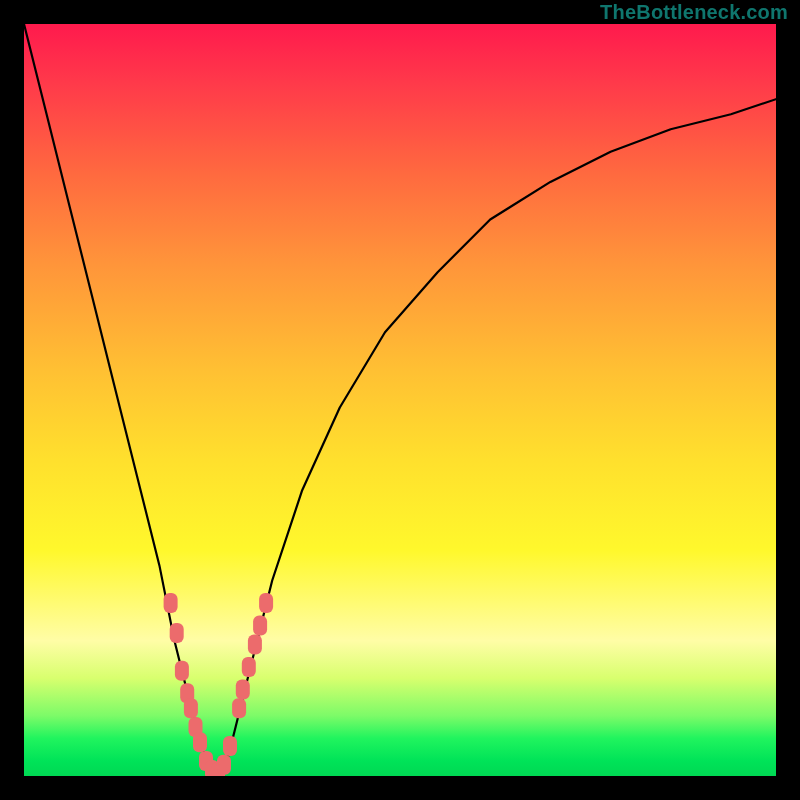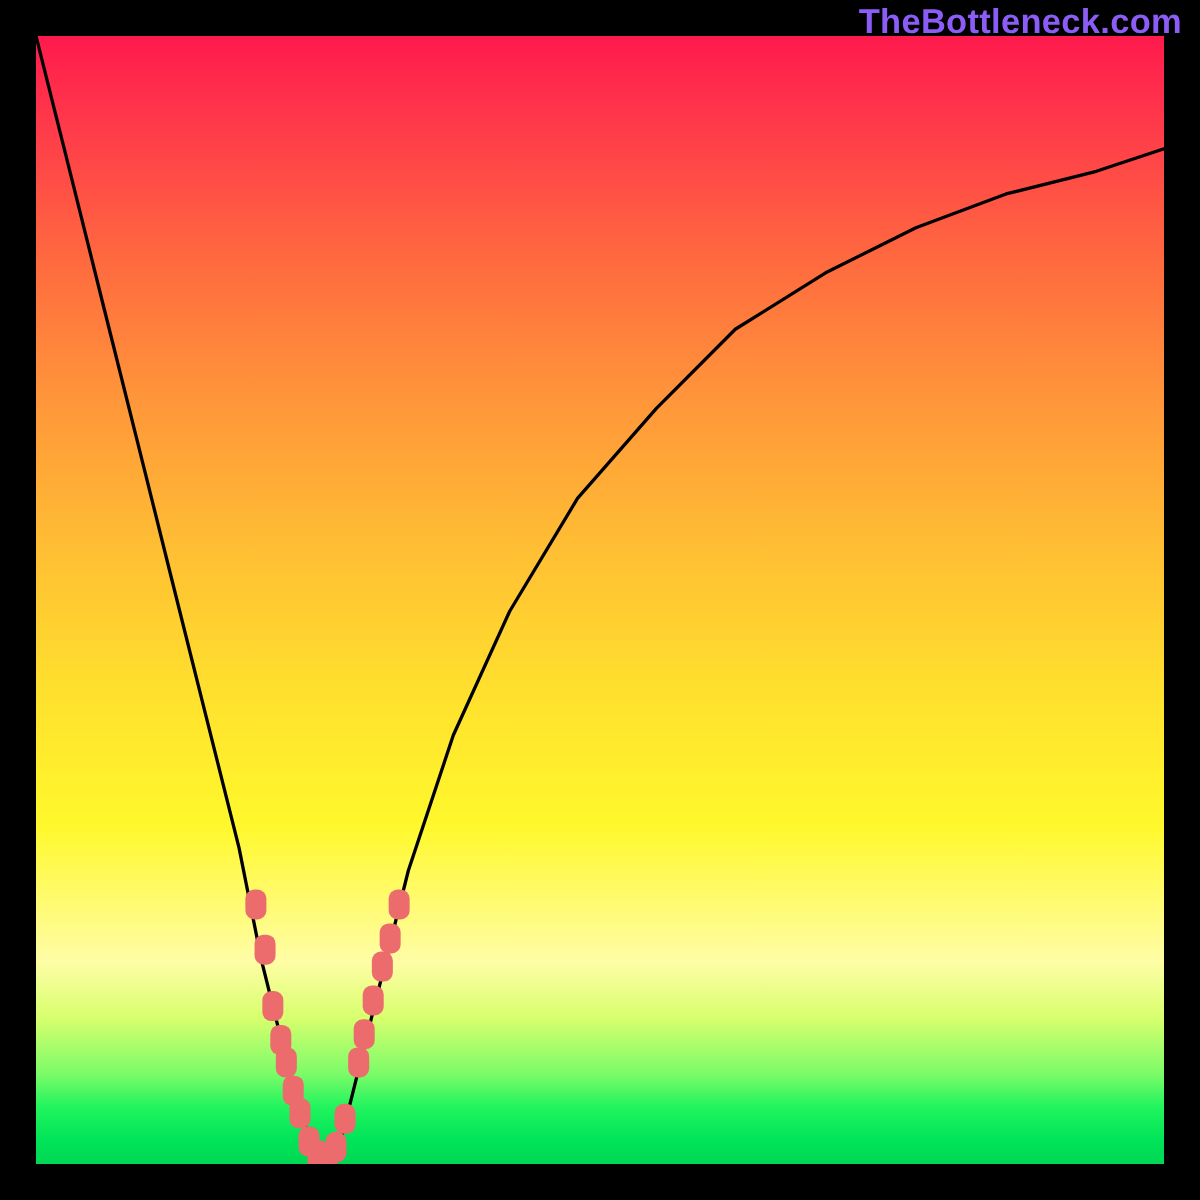--- a/index.html
+++ b/index.html
@@ -30,23 +30,23 @@
       #20f45e 95%,
       #00e358 98%,
       #00d853 100%
     );
   }
   .watermark {
     position: absolute;
     top: 1px;
     right: 12px;
     font-family: Arial, Helvetica, sans-serif;
-    font-size: 23px;
+    font-size: 20px;
     font-weight: 600;
-    color: #8b5cf6;
+    color: #0f766e;
     letter-spacing: 0.2px;
   }
   svg.overlay {
     position: absolute;
     left: 0;
     top: 0;
     width: 752px;
     height: 752px;
   }
 </style>

